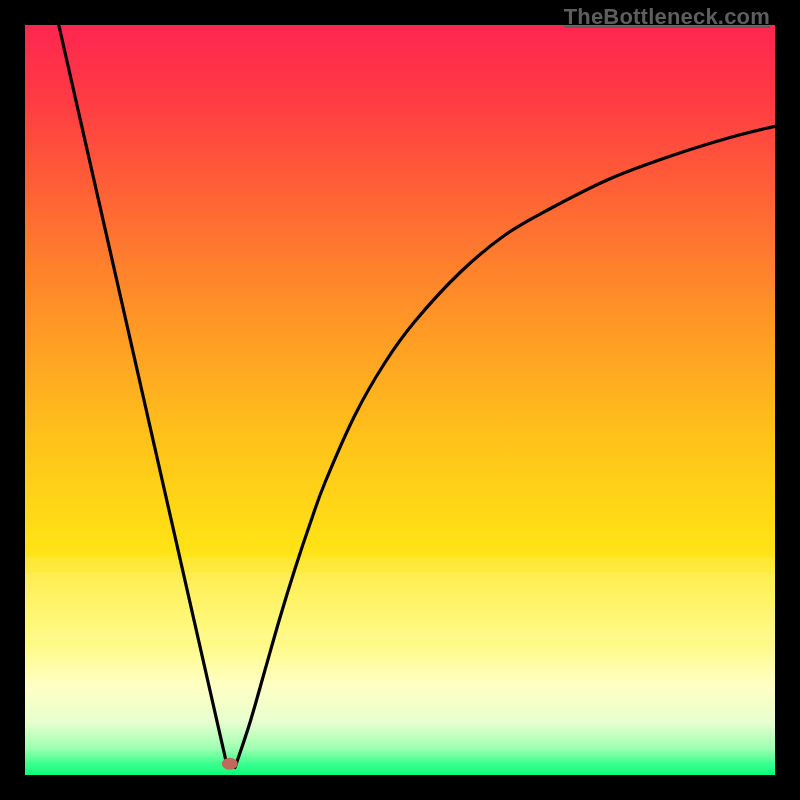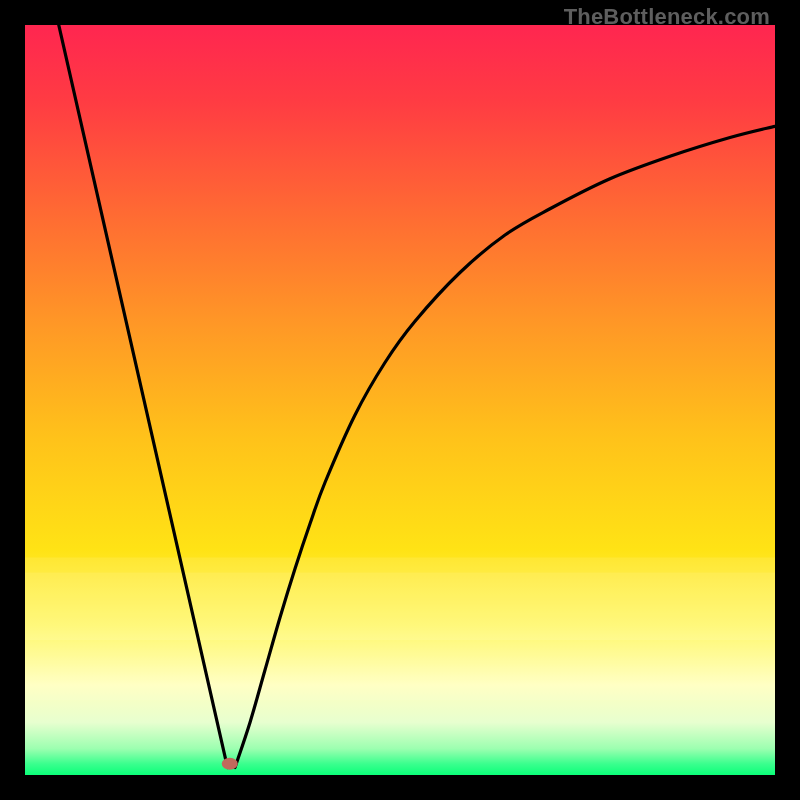--- a/index.html
+++ b/index.html
@@ -27,20 +27,21 @@
   }
   .watermark {
     position: absolute;
     top: 4px;
     right: 30px;
     font-family: Arial, Helvetica, sans-serif;
     font-size: 22px;
     font-weight: 600;
     color: #5e5e5e;
     letter-spacing: 0.2px;
+    text-decoration: underline;
   }
   svg { display: block; }
 </style>
 </head>
 <body>
 
 <div class="frame">
   <svg class="plot-area" viewBox="0 0 750 750">
     <defs>
       <linearGradient id="bg-grad" x1="0" y1="0" x2="0" y2="1">

